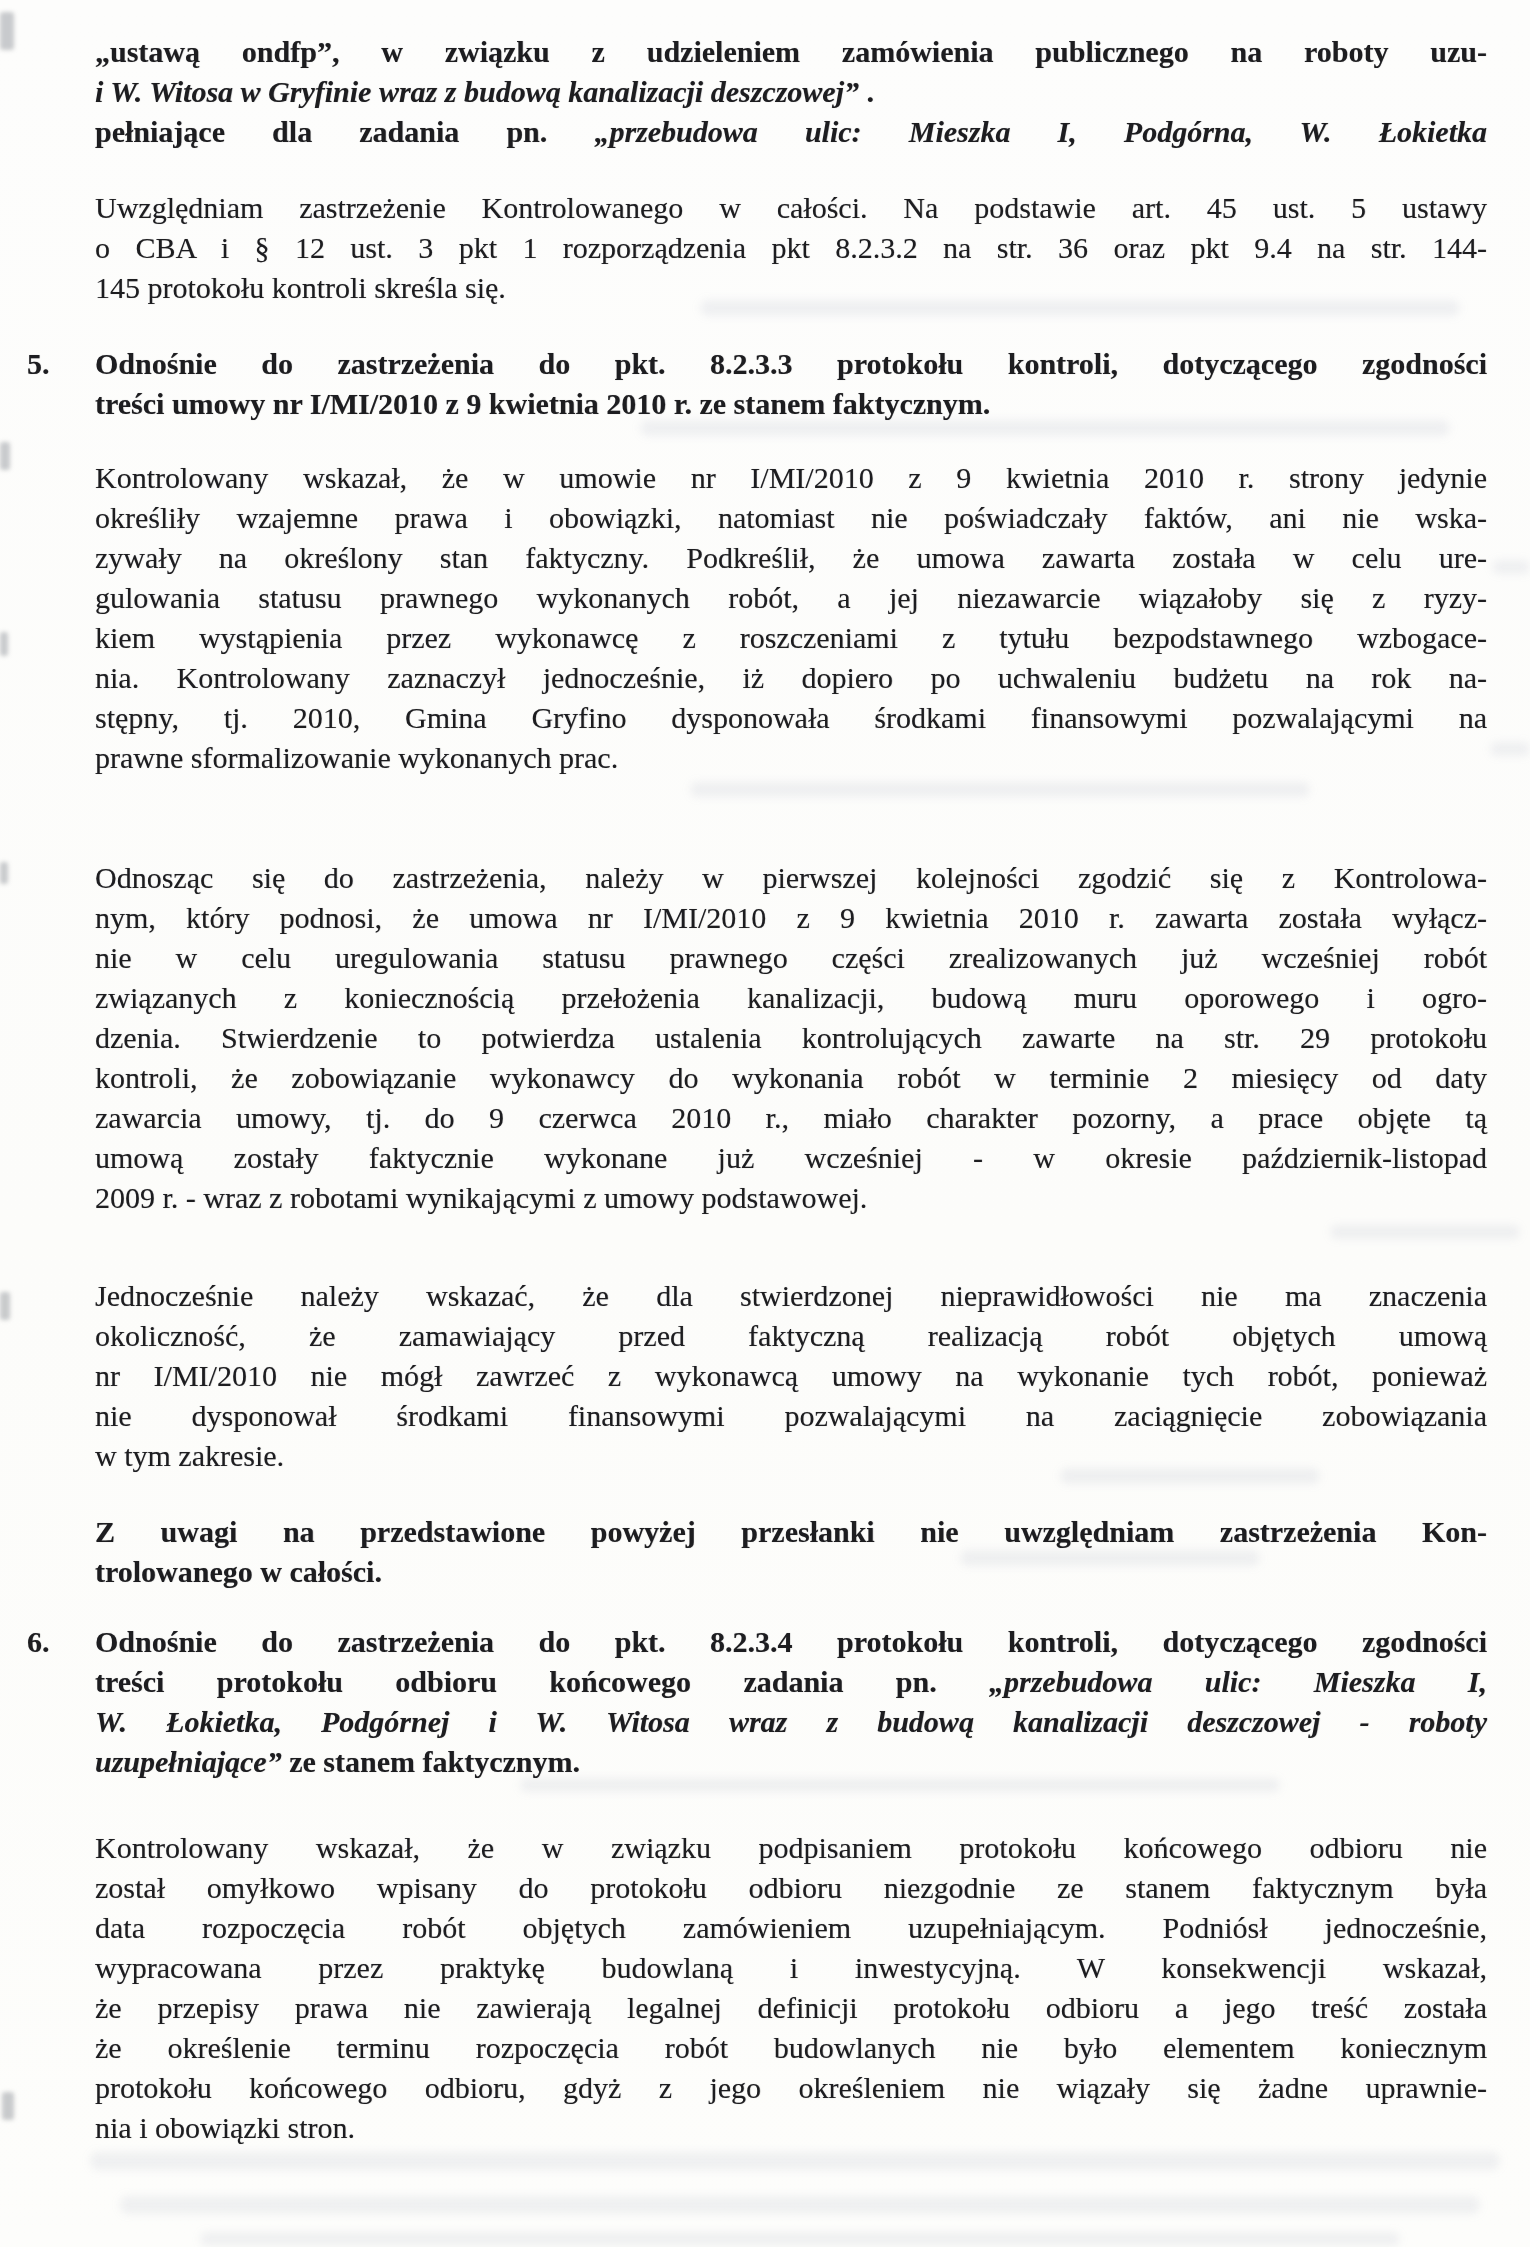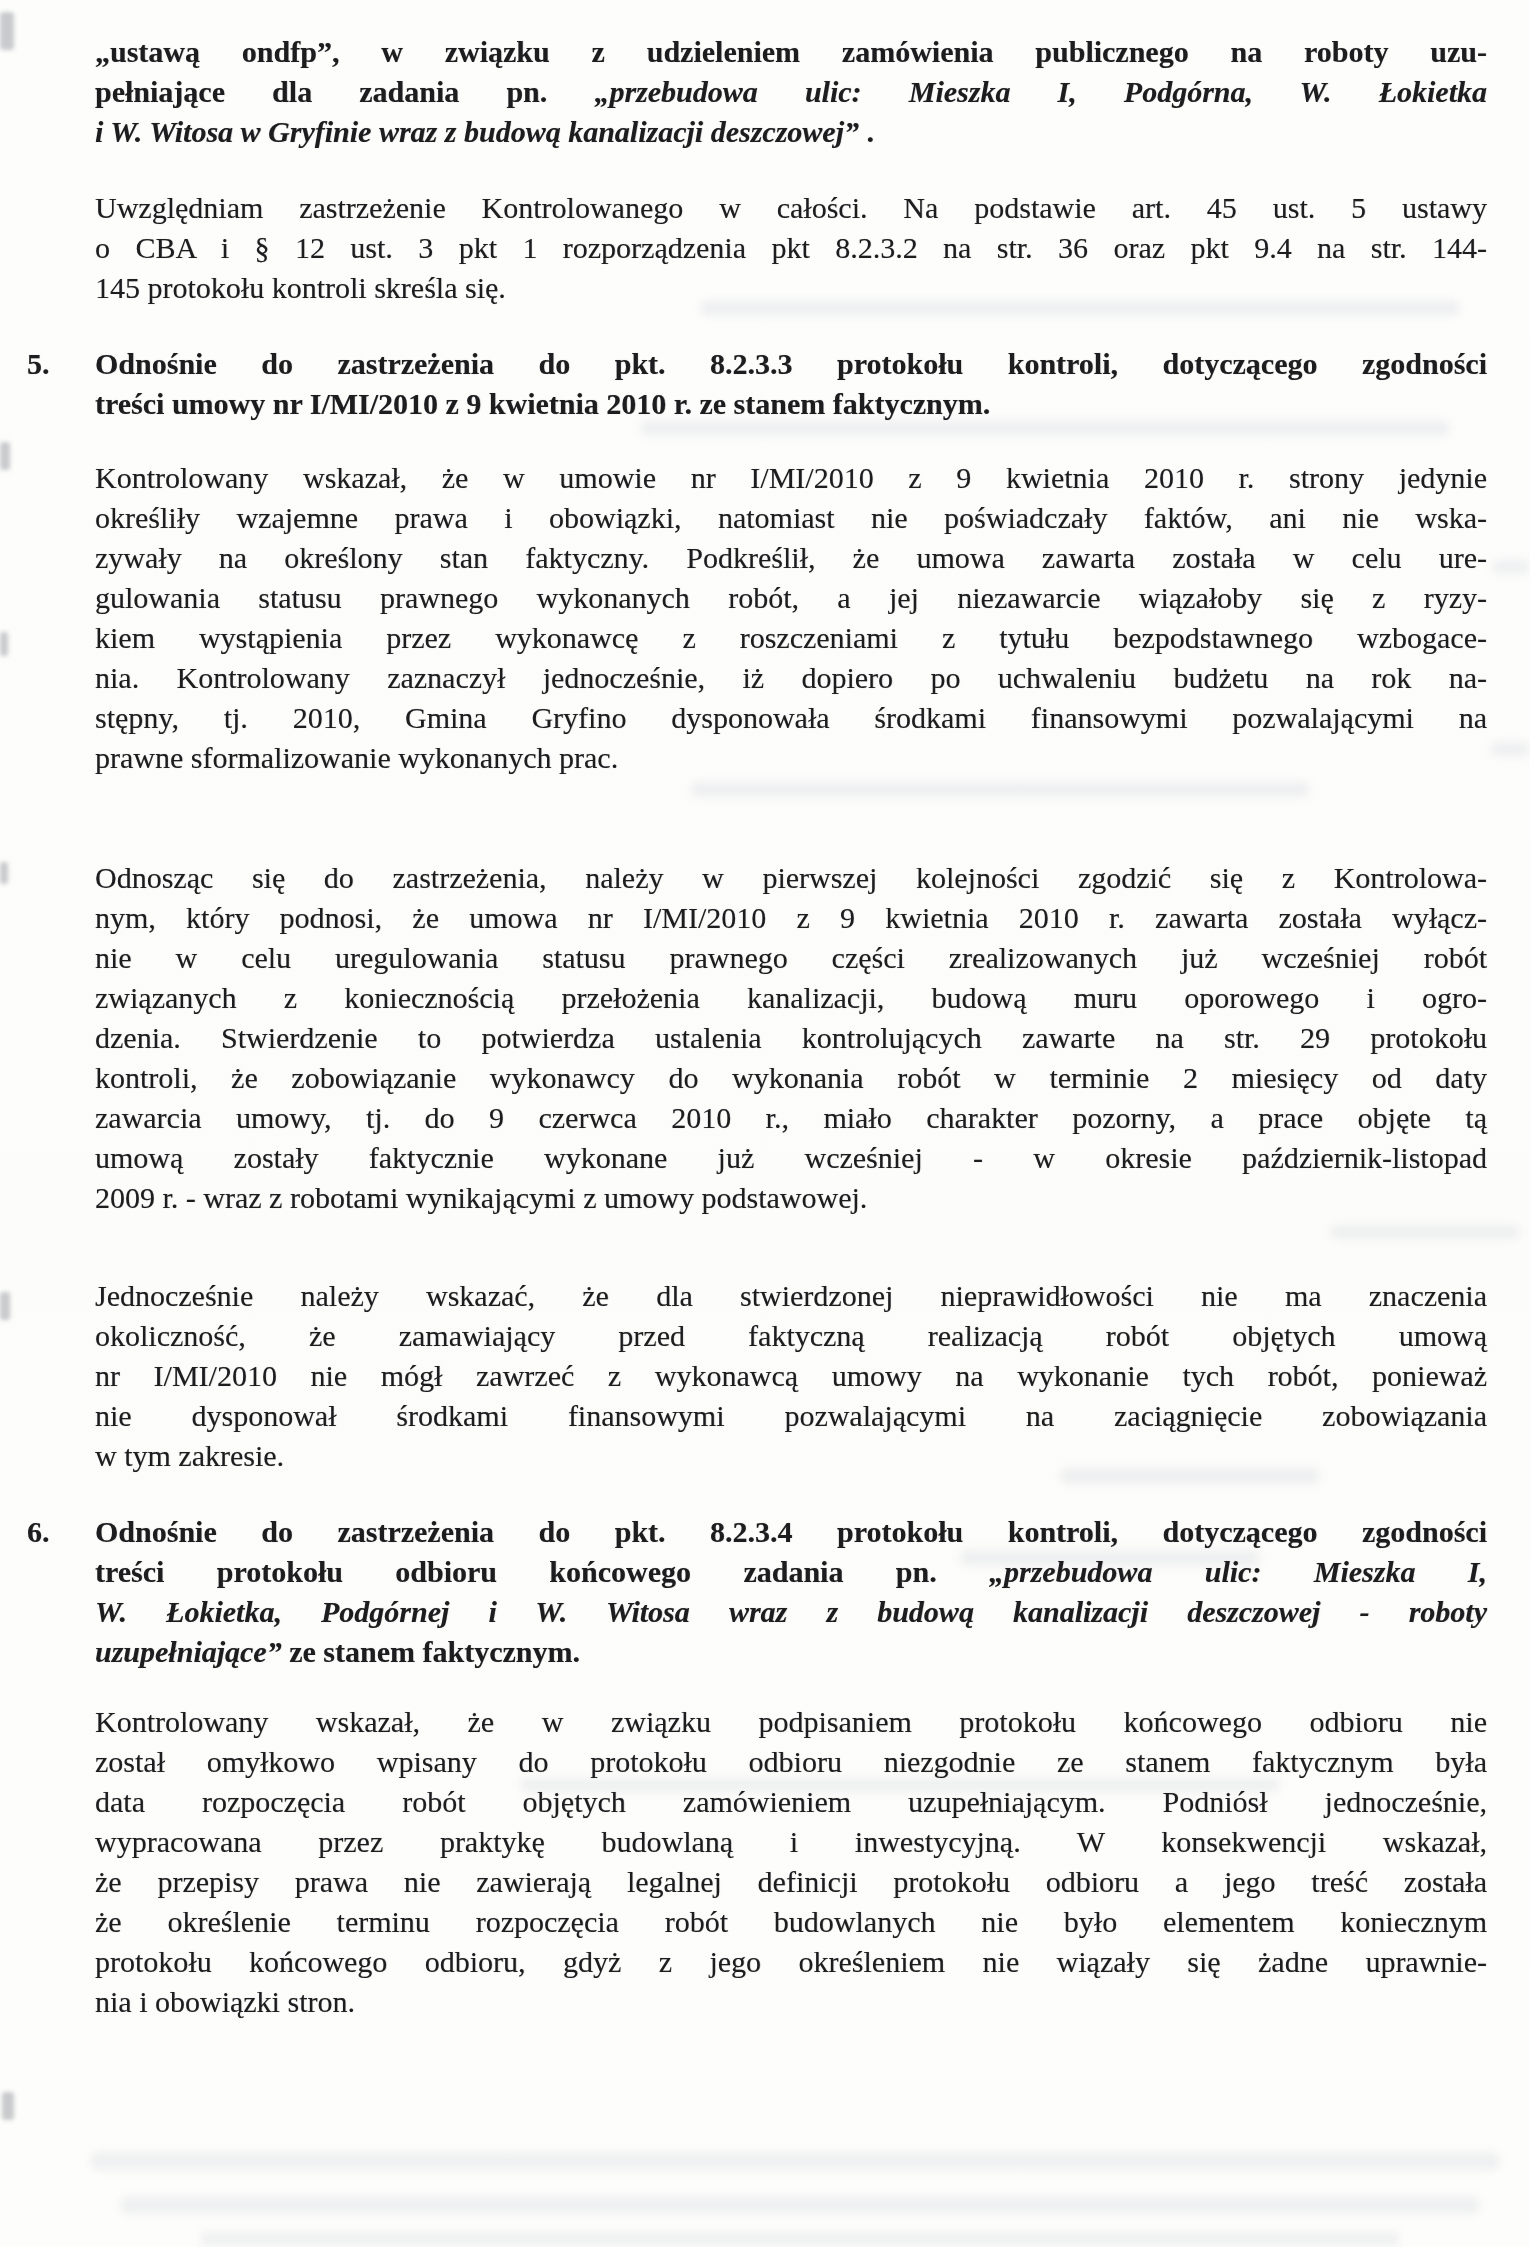--- a/index.html
+++ b/index.html
@@ -84,22 +84,22 @@
   <div class="ghost" style="left:1060px; top:1468px; width:260px; height:16px;"></div>
   <div class="ghost" style="left:960px;  top:1550px; width:300px; height:16px;"></div>
   <div class="ghost" style="left:520px;  top:1778px; width:760px; height:14px;"></div>
   <div class="ghost" style="left:90px;   top:2152px; width:1410px;height:18px;"></div>
   <div class="ghost" style="left:120px;  top:2196px; width:1360px;height:18px;"></div>
   <div class="ghost" style="left:200px;  top:2232px; width:1200px;height:14px;"></div>
 
   <div class="content">
       <div class="block bold">
         <div class="line"><span>„ustawą ondfp”, w związku z udzieleniem zamówienia publicznego na roboty uzu-</span></div>
+        <div class="line last"><span class="i">i W. Witosa w Gryfinie wraz z budową kanalizacji deszczowej”</span><span> .</span></div>
         <div class="line"><span>pełniające dla zadania pn. </span><span class="i">„przebudowa ulic: Mieszka I, Podgórna, W. Łokietka</span></div>
-        <div class="line last"><span class="i">i W. Witosa w Gryfinie wraz z budową kanalizacji deszczowej”</span><span> .</span></div>
       </div>
       <div class="block">
         <div class="line"><span>Uwzględniam zastrzeżenie Kontrolowanego w całości. Na podstawie art. 45 ust. 5 ustawy</span></div>
         <div class="line"><span>o CBA i § 12 ust. 3 pkt 1 rozporządzenia pkt 8.2.3.2 na str. 36 oraz pkt 9.4 na str. 144-</span></div>
         <div class="line last"><span>145 protokołu kontroli skreśla się.</span></div>
       </div>
       <div class="block bold">
         <span class="num">5.</span>
         <div class="line"><span>Odnośnie do zastrzeżenia do pkt. 8.2.3.3 protokołu kontroli, dotyczącego zgodności</span></div>
         <div class="line last"><span>treści umowy nr I/MI/2010 z 9 kwietnia 2010 r. ze stanem faktycznym.</span></div>
@@ -126,20 +126,24 @@
         <div class="line last"><span>2009 r. - wraz z robotami wynikającymi z umowy podstawowej.</span></div>
       </div>
       <div class="block">
         <div class="line"><span>Jednocześnie należy wskazać, że dla stwierdzonej nieprawidłowości nie ma znaczenia</span></div>
         <div class="line"><span>okoliczność, że zamawiający przed faktyczną realizacją robót objętych umową</span></div>
         <div class="line"><span>nr I/MI/2010 nie mógł zawrzeć z wykonawcą umowy na wykonanie tych robót, ponieważ</span></div>
         <div class="line"><span>nie dysponował środkami finansowymi pozwalającymi na zaciągnięcie zobowiązania</span></div>
         <div class="line last"><span>w tym zakresie.</span></div>
       </div>
       <div class="block bold">
+        <div class="line"><span>Z uwagi na przedstawione powyżej przesłanki nie uwzględniam zastrzeżenia Kon-</span></div>
+        <div class="line last"><span>trolowanego w całości.</span></div>
+      </div>
+      <div class="block bold">
         <span class="num">6.</span>
         <div class="line"><span>Odnośnie do zastrzeżenia do pkt. 8.2.3.4 protokołu kontroli, dotyczącego zgodności</span></div>
         <div class="line"><span>treści protokołu odbioru końcowego zadania pn. </span><span class="i">„przebudowa ulic: Mieszka I,</span></div>
         <div class="line"><span class="i">W. Łokietka, Podgórnej i W. Witosa wraz z budową kanalizacji deszczowej - roboty</span></div>
         <div class="line last"><span class="i">uzupełniające”</span><span> ze stanem faktycznym.</span></div>
       </div>
       <div class="block">
         <div class="line"><span>Kontrolowany wskazał, że w związku podpisaniem protokołu końcowego odbioru nie</span></div>
         <div class="line"><span>został omyłkowo wpisany do protokołu odbioru niezgodnie ze stanem faktycznym była</span></div>
         <div class="line"><span>data rozpoczęcia robót objętych zamówieniem uzupełniającym. Podniósł jednocześnie,</span></div>

